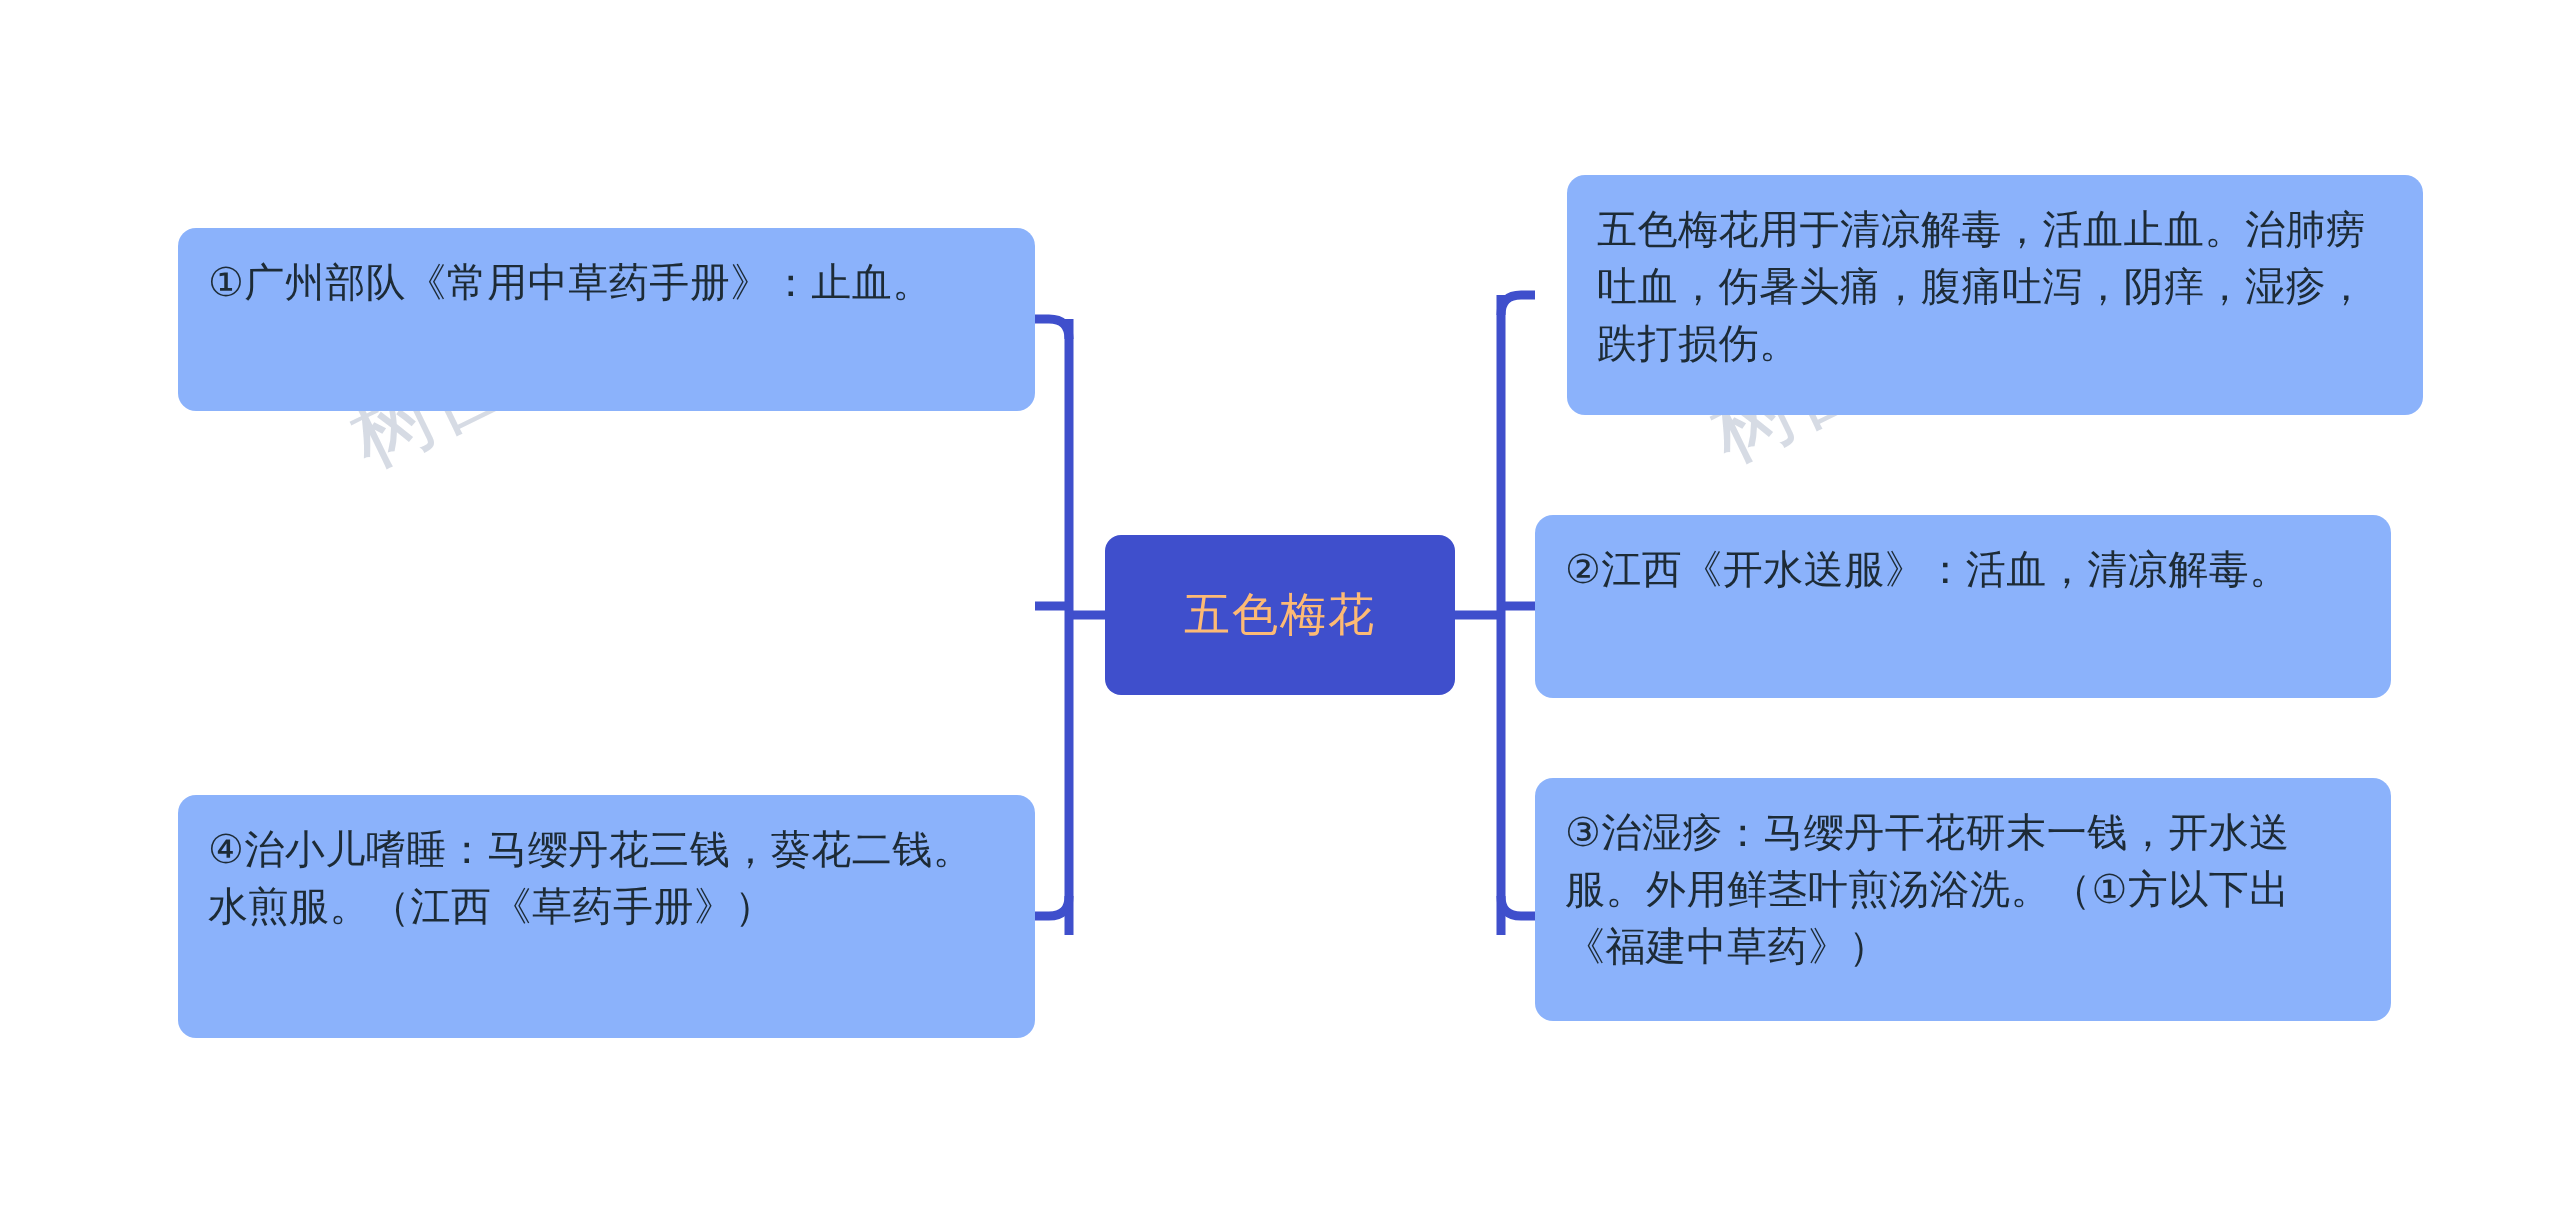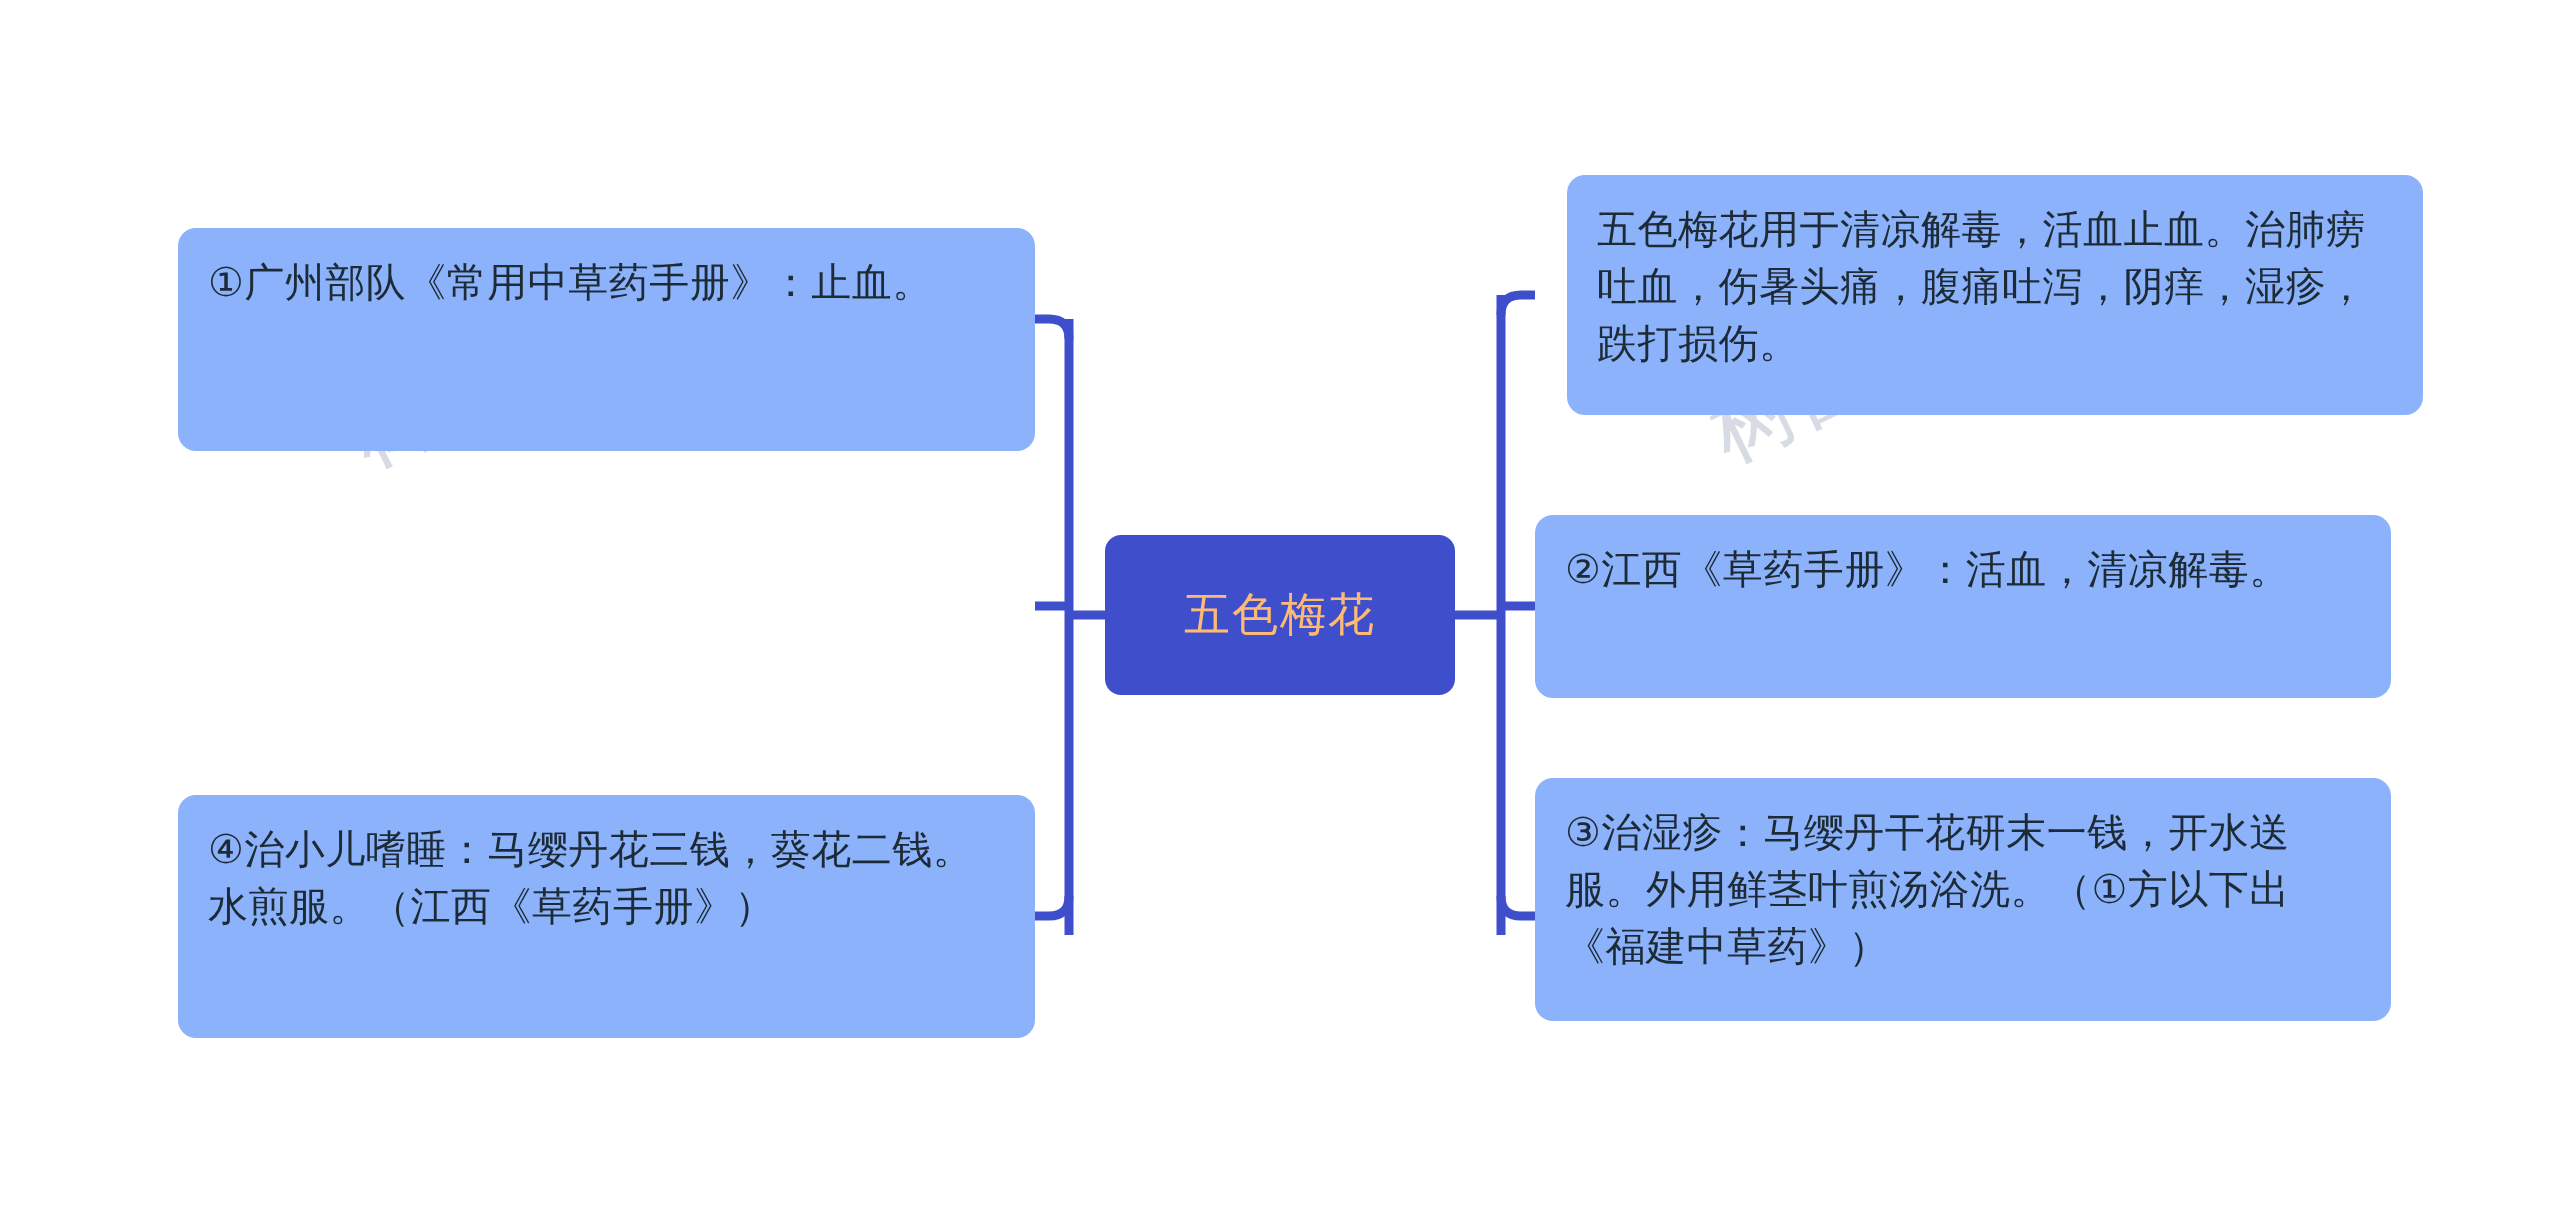--- a/index.html
+++ b/index.html
@@ -65,21 +65,21 @@
     font-size: 46px;
     display: flex;
     align-items: center;
     justify-content: center;
     padding: 0 24px;
     border-radius: 16px;
     letter-spacing: 2px;
   }
 
   
-  #node-l1 { left: 178px;  top: 228px;  width: 857px;  height: 223px; }
+  #node-l1 { left: 178px;  top: 228px;  width: 857px;  height: 183px; }
   #node-l2 { left: 178px;  top: 515px;  width: 857px;  height: 183px; }
   #node-l3 { left: 178px;  top: 795px;  width: 857px;  height: 243px; }
 
   
   #node-center { left: 1105px; top: 535px; width: 350px; height: 160px; }
 
   
   #node-r1 { left: 1535px; top: 175px;  width: 856px;  height: 240px; margin-left: 32px; }
   #node-r2 { left: 1535px; top: 515px;  width: 856px;  height: 183px; }
   #node-r3 { left: 1535px; top: 778px;  width: 856px;  height: 243px; }
@@ -116,16 +116,16 @@
 
   <div class="watermark wm1">树图shutu.cn</div>
   <div class="watermark wm2">树图shutu.cn</div>
 
   <div class="node" id="node-l1">①广州部队《常用中草药手册》：止血。</div>
   <div class="node" id="node-l3">④治小儿嗜睡：马缨丹花三钱，葵花二钱。水煎服。（江西《草药手册》）</div>
 
   <div class="node center" id="node-center">五色梅花</div>
 
   <div class="node" id="node-r1">五色梅花用于清凉解毒，活血止血。治肺痨吐血，伤暑头痛，腹痛吐泻，阴痒，湿疹，跌打损伤。</div>
-  <div class="node" id="node-r2">②江西《草药手册》：活血，清凉解毒。</div>
+  <div class="node" id="node-r2">②江西《开水送服》：活血，清凉解毒。</div>
   <div class="node" id="node-r3">③治湿疹：马缨丹干花研末一钱，开水送服。外用鲜茎叶煎汤浴洗。（①方以下出《福建中草药》）</div>
 
 </div>
 
 </body></html>

